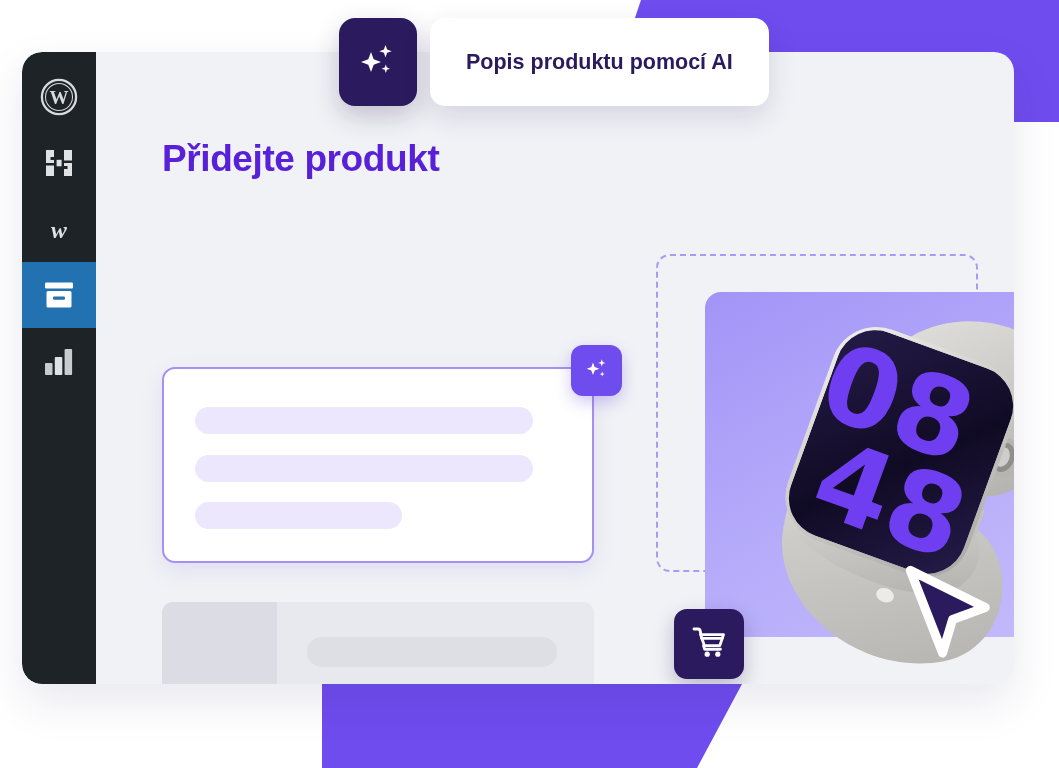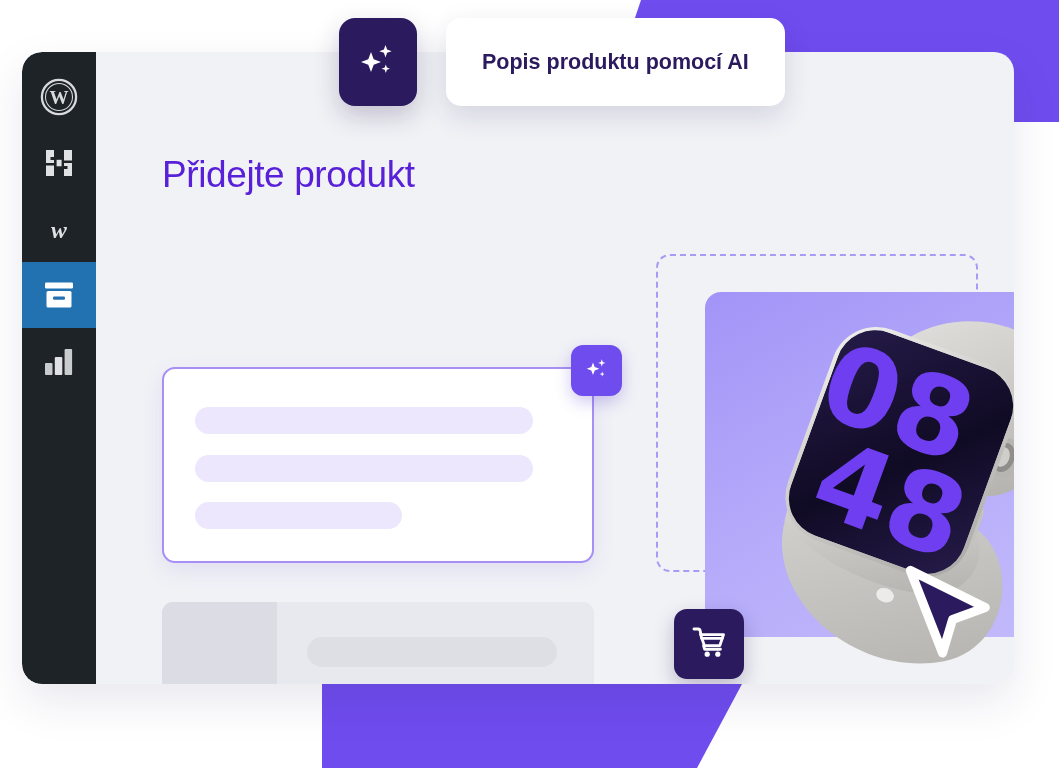--- a/index.html
+++ b/index.html
@@ -67,22 +67,22 @@
   .side-item.active{ background:var(--sidebar-active); }
   .side-item svg{ display:block; }
 
   
   .content{
     position:absolute; left:74px; top:0; right:0; bottom:0;
     padding:88px 0 0 66px;
     z-index:4;
   }
   .page-title{
-    font-size:37px; font-weight:normal; color:var(--title);
-    letter-spacing:-.4px; line-height:1.05;margin-top:16px;
+    font-size:37px; font-weight:bold; color:var(--title);
+    letter-spacing:-.4px; line-height:1.05;
   }
   .page-sub{
     margin-top:16px;
     font-size:19.5px; color:#2b1a5e; font-weight:400;
   }
 
   
   .ta-wrap{ position:absolute; left:140px; top:315px; width:432px; height:196px; z-index:6; }
   .ta-card{
     position:absolute; inset:0;
@@ -150,21 +150,21 @@
     display:flex; align-items:center; justify-content:center;
     z-index:9; box-shadow:0 8px 20px rgba(30,15,70,.25); cursor:pointer;
   }
 
   
   .big-cursor{
     position:absolute; left:893px; top:552px; width:110px; height:110px; z-index:11;
   }
 
   
-  .ai-header{ position:absolute; left:339px; top:18px; z-index:12; display:flex; align-items:flex-start;gap:16px; }
+  .ai-header{ position:absolute; left:339px; top:18px; z-index:12; display:flex; align-items:flex-start; }
   .ai-sq{
     width:78px; height:88px; border-radius:16px; background:#2b1a5e;
     display:flex; align-items:center; justify-content:center;
     box-shadow:0 10px 26px rgba(30,15,70,.22); cursor:pointer;
   }
   .ai-pill{
     margin-left:13px; height:88px;
     background:#fff; border-radius:15px;
     display:flex; align-items:center; padding:0 36px;
     box-shadow:0 10px 28px rgba(40,30,90,.14);

